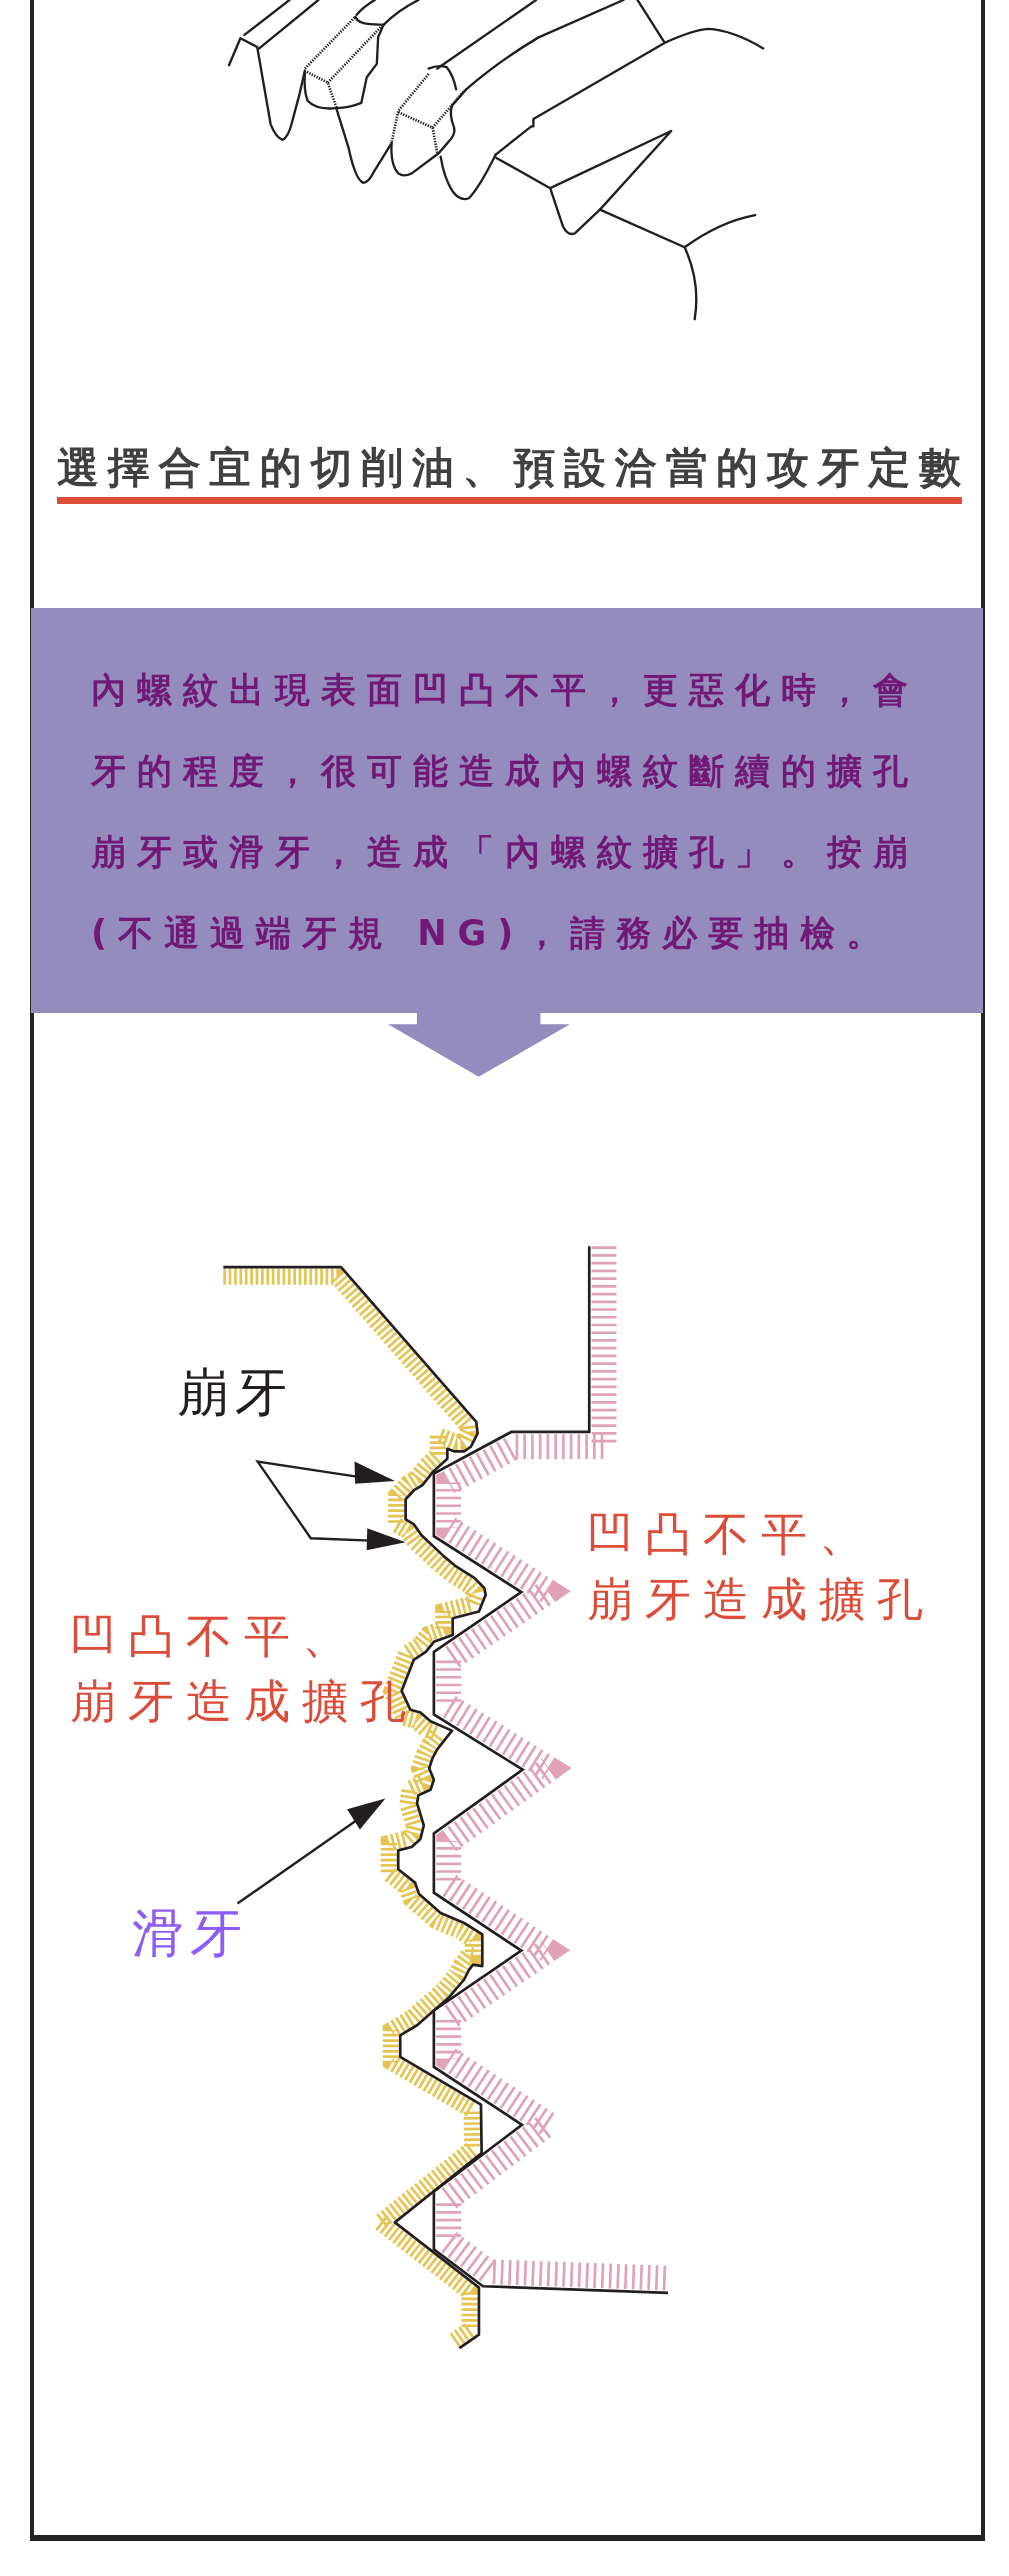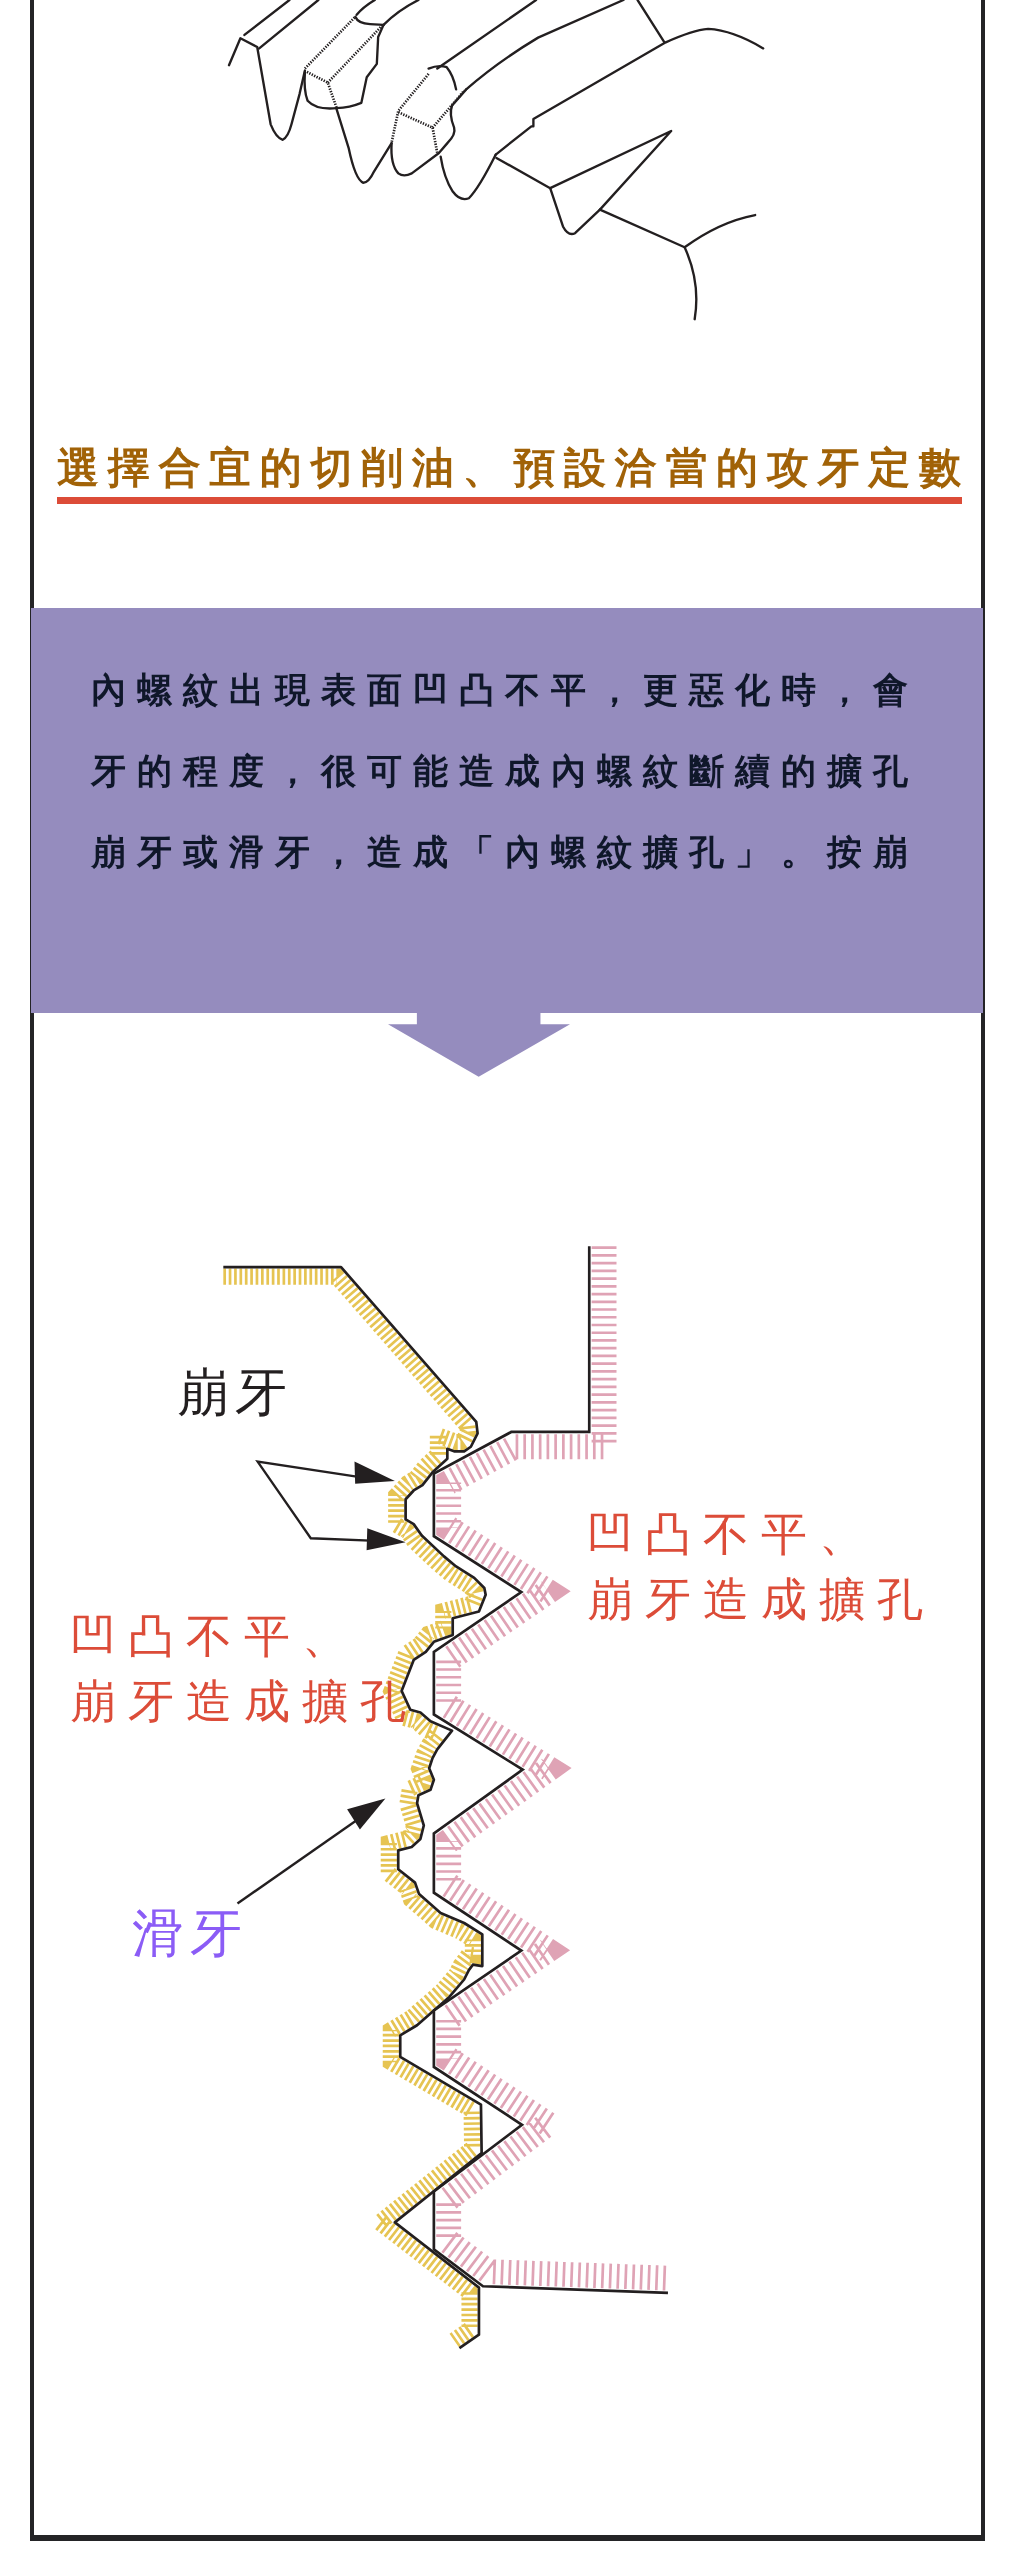--- a/index.html
+++ b/index.html
@@ -51,28 +51,29 @@
   <g fill="none" stroke="#231f20" stroke-width="4" stroke-dasharray="2 2">
     <path d="M453 102 L528 25"></path>
     <path d="M456 107 L487 123 L500 160"></path>
     <path d="M487 123 L568 38"></path>
     <path d="M637 110 L592 165 L582 212"></path>
     <path d="M592 167 L643 190 L650 228"></path>
     <path d="M643 190 L690 135"></path>
   </g>
 </svg>
 
-<div class="abs heading" style="color:#a16207">選擇合宜的切削油、預設洽當的攻牙定數</div>
+<div class="abs heading" style="color:#404040">選擇合宜的切削油、預設洽當的攻牙定數</div>
 <div class="abs heading-rule" style="background:#dc4c38"></div>
 
 <div class="abs callout" style="background:#958cbe"></div>
-<div class="abs callout-text" style="color:#0f172a">
+<div class="abs callout-text" style="color:#701a75">
   <div>內螺紋出現表面凹凸不平，更惡化時，會</div>
   <div>牙的程度，很可能造成內螺紋斷續的擴孔</div>
   <div>崩牙或滑牙，造成「內螺紋擴孔」。按崩</div>
+  <div>(不通過端牙規 NG)，請務必要抽檢。</div>
 </div>
 <svg class="abs callout-arrow" viewBox="0 0 271 96" width="182" height="65">
   <polygon points="43,0 227,0 227,18 271,18 135,96 0,18 43,18" fill="#958cbe"></polygon>
 </svg>
 
 <svg id="thread-diagram" class="abs" style="left:0;top:0" width="1009" height="2576" viewBox="0 0 1500 3828">
   <g id="pink-hatch">
       <polyline points="898.0,1852.0 898.0,2150.0 765.6,2150.0 667.0,2203.1 667.0,2270.9 814.9,2365.4 667.0,2466.6 667.0,2535.8 816.5,2628.7 667.0,2736.3 667.0,2801.2 814.4,2898.7 667.0,2999.6 667.0,3060.1 814.2,3156.7 667.0,3267.9 667.0,3332.0 725.7,3376.3 993.8,3386.0" fill="none" stroke="#dfa3b5" stroke-width="37" stroke-dasharray="4 7.5" stroke-linejoin="miter"></polyline>
     </g>
   <g id="yellow-hatch">

